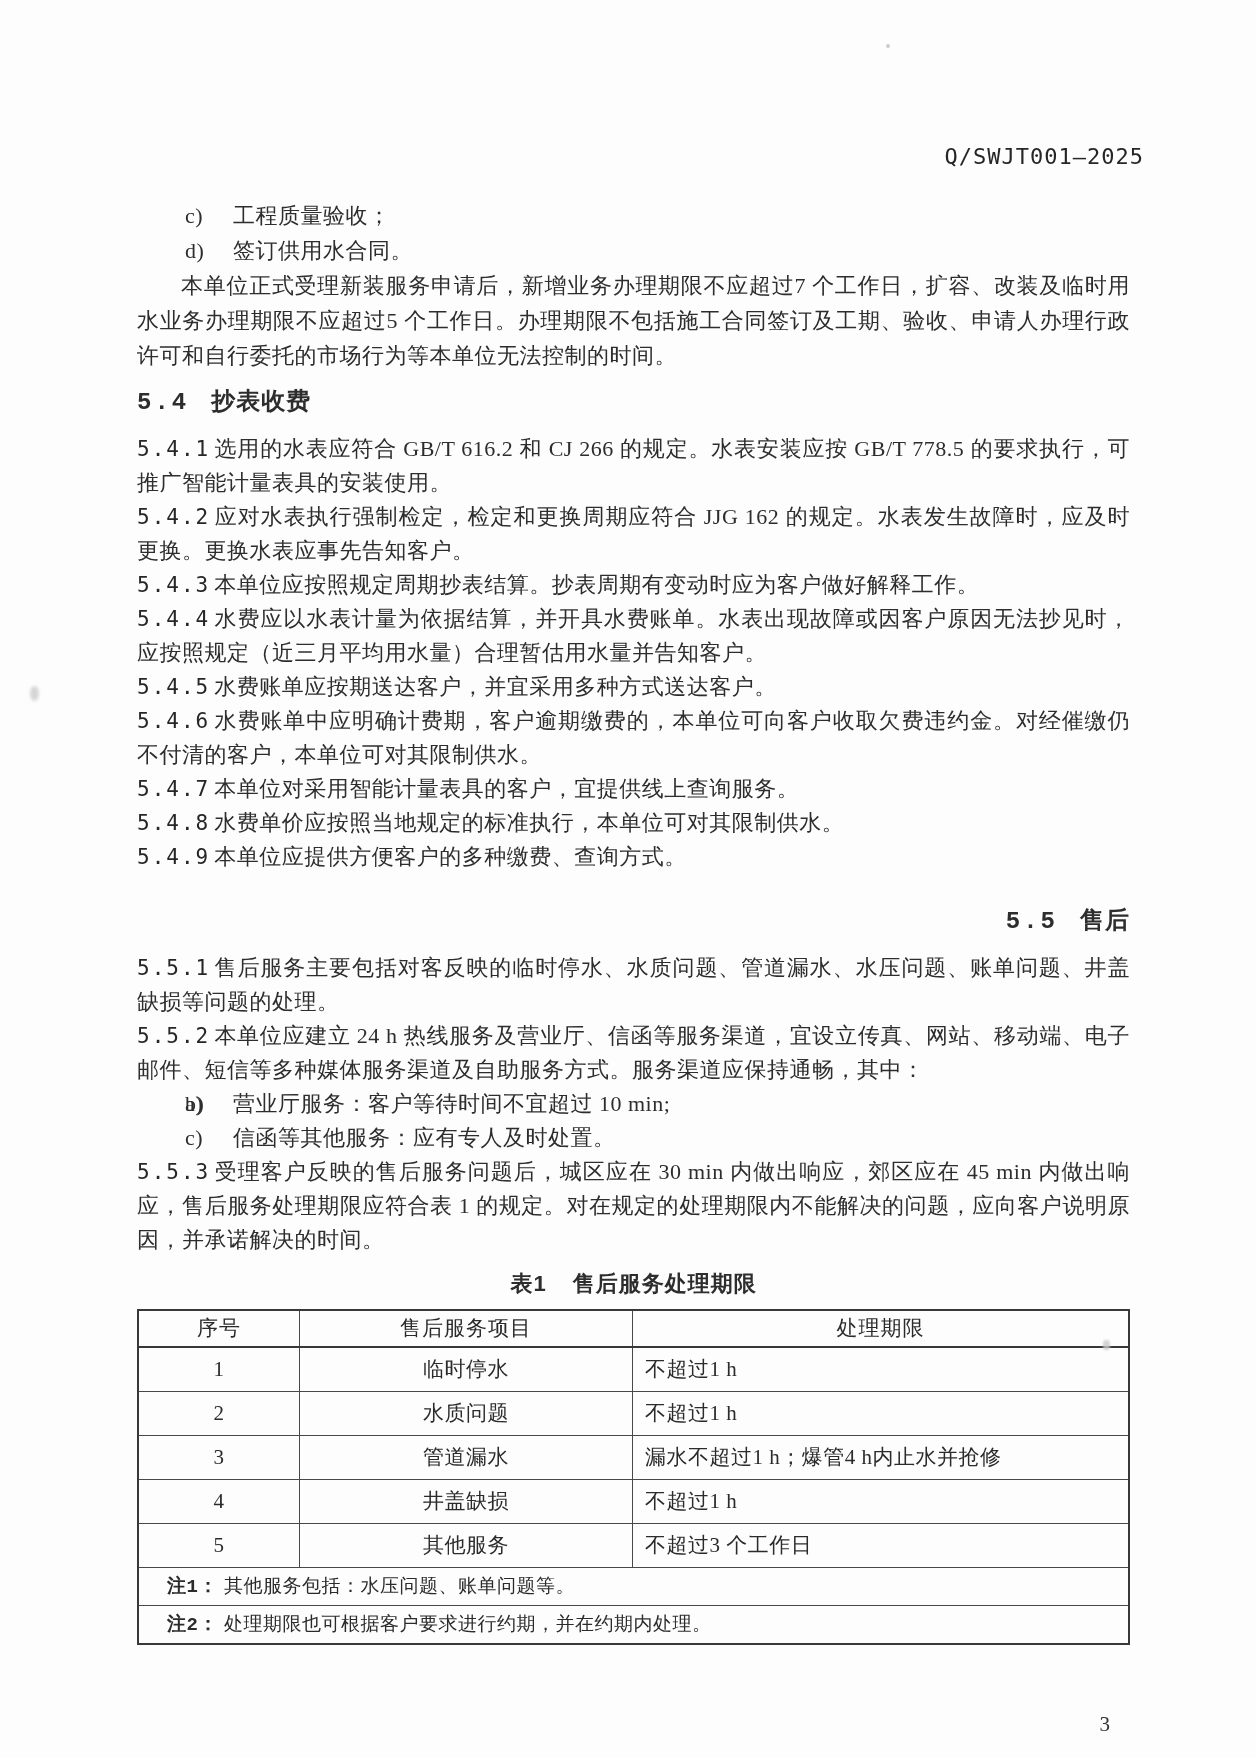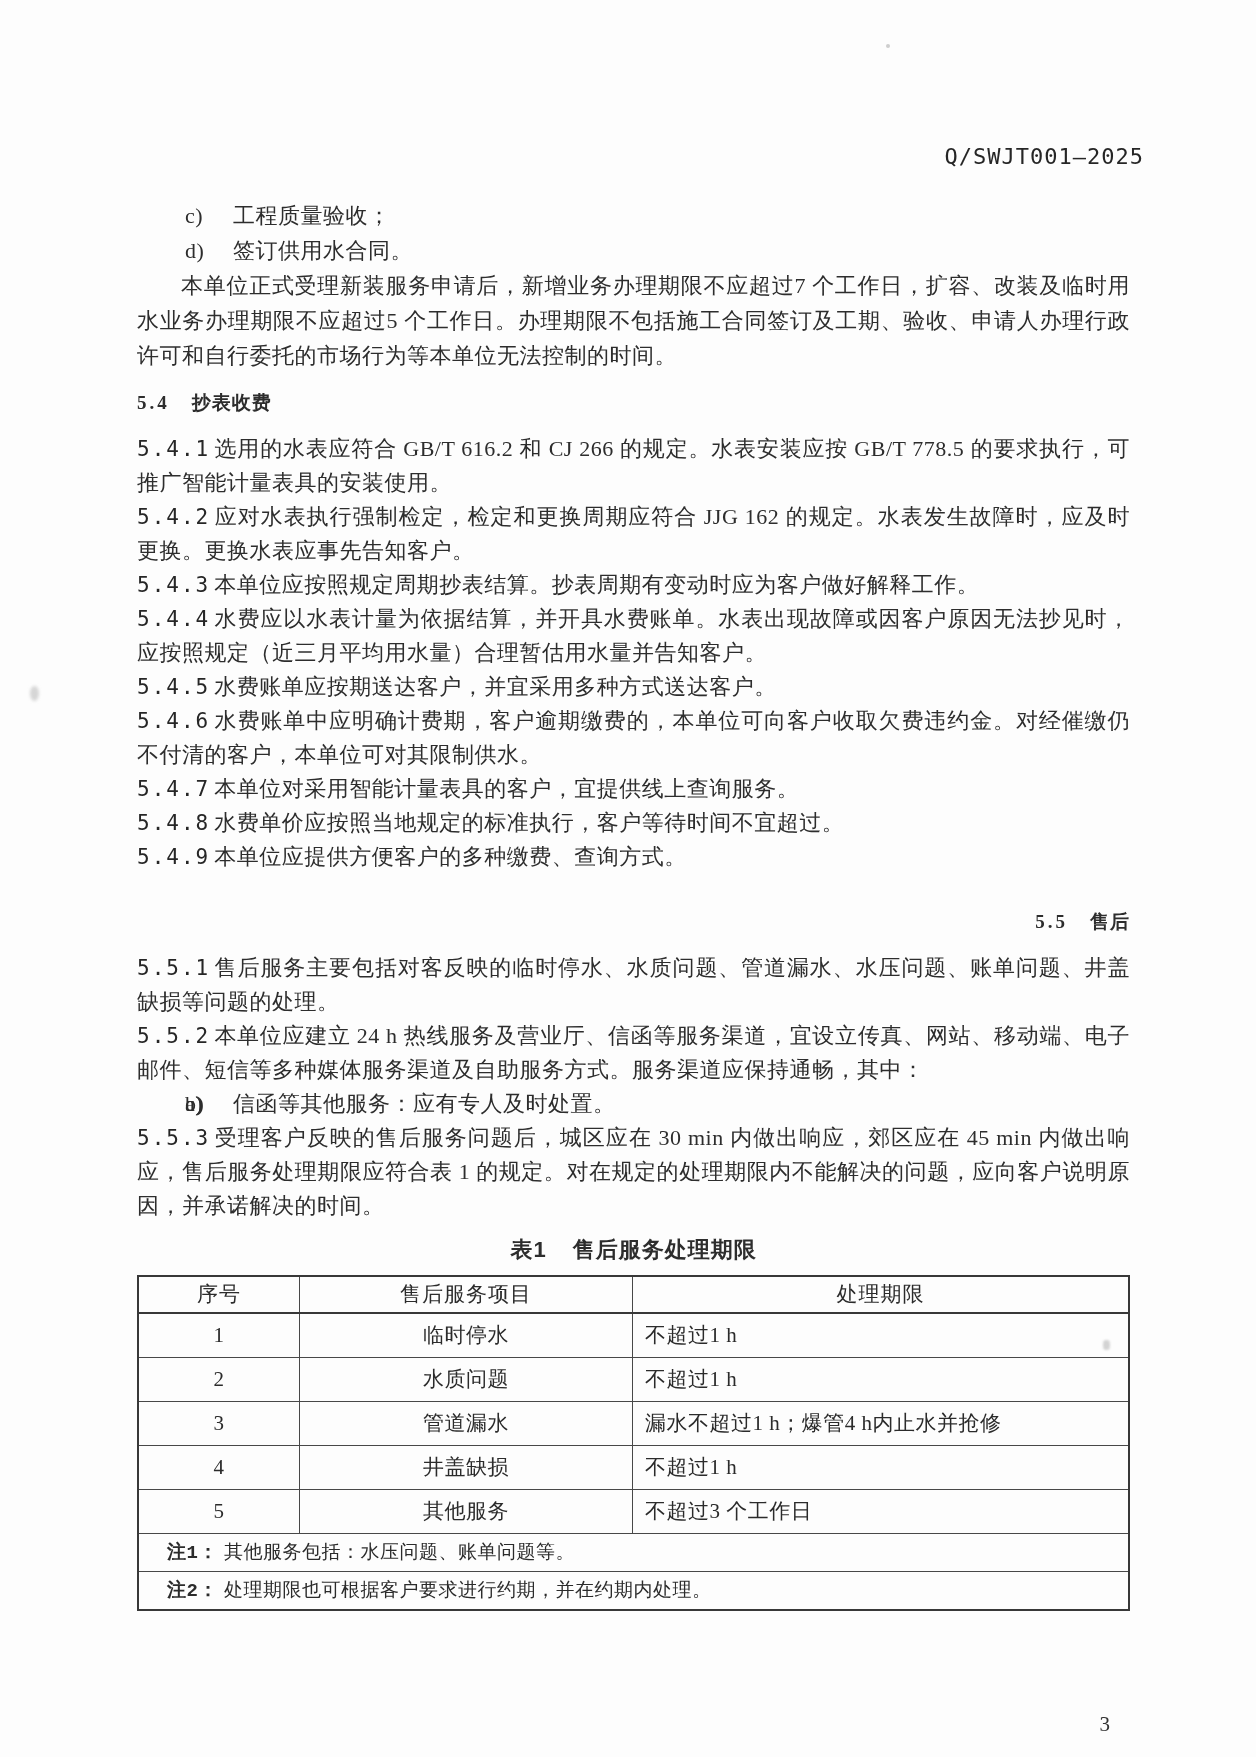--- a/index.html
+++ b/index.html
@@ -25,22 +25,22 @@
     font-size:22px; line-height:35px; letter-spacing:0.5px;
     padding-top:198px;
   }
 
   .cd-list .cd-item { position:relative; padding-left:96px; }
   .cd-list .cd-label { position:absolute; left:48px; top:0; }
 
   .para { text-indent:44px; text-align:justify; }
 
   .sec-heading {
-    font-family:Liberation Serif, serif;
-    font-weight:700; font-size:19px; letter-spacing:1px;
+    font-family:Liberation Mono, monospace;
+    font-weight:700; font-size:24px; letter-spacing:1px;
     margin-top:12px; line-height:35px;
   }
   .sec-heading .sec-num { letter-spacing:3px; margin-right:22px; }
   .sec-heading.h55 { margin-top:30px;text-align:right; }
 
   .clauses { margin-top:12px; }
   .clause { line-height:34px; text-align:justify; }
   .clause .num {
     font-family:"DejaVu Sans Mono",monospace;
     font-size:21px; letter-spacing:2px; margin-right:4px; color:#262626;
@@ -111,34 +111,34 @@
     </h2>
 
     <div class="clauses">
       <p class="clause"><span class="num">5.4.1</span><span>选用的水表应符合 GB/T 616.2 和 CJ 266 的规定。水表安装应按 GB/T 778.5 的要求执行，可推广智能计量表具的安装使用。</span></p>
       <p class="clause"><span class="num">5.4.2</span><span>应对水表执行强制检定，检定和更换周期应符合 JJG 162 的规定。水表发生故障时，应及时更换。更换水表应事先告知客户。</span></p>
       <p class="clause"><span class="num">5.4.3</span><span>本单位应按照规定周期抄表结算。抄表周期有变动时应为客户做好解释工作。</span></p>
       <p class="clause"><span class="num">5.4.4</span><span>水费应以水表计量为依据结算，并开具水费账单。水表出现故障或因客户原因无法抄见时，应按照规定（近三月平均用水量）合理暂估用水量并告知客户。</span></p>
       <p class="clause"><span class="num">5.4.5</span><span>水费账单应按期送达客户，并宜采用多种方式送达客户。</span></p>
       <p class="clause"><span class="num">5.4.6</span><span>水费账单中应明确计费期，客户逾期缴费的，本单位可向客户收取欠费违约金。对经催缴仍不付清的客户，本单位可对其限制供水。</span></p>
       <p class="clause"><span class="num">5.4.7</span><span>本单位对采用智能计量表具的客户，宜提供线上查询服务。</span></p>
-      <p class="clause"><span class="num">5.4.8</span><span>水费单价应按照当地规定的标准执行，客户等待时间不宜超过。</span></p>
+      <p class="clause"><span class="num">5.4.8</span><span>水费单价应按照当地规定的标准执行，本单位可对其限制供水。</span></p>
       <p class="clause"><span class="num">5.4.9</span><span>本单位应提供方便客户的多种缴费、查询方式。</span></p>
     </div>
 
     <h2 class="sec-heading h55">
       <span class="sec-num">5.5</span><span>售后</span>
     </h2>
 
     <div class="clauses">
       <p class="clause"><span class="num">5.5.1</span><span>售后服务主要包括对客反映的临时停水、水质问题、管道漏水、水压问题、账单问题、井盖缺损等问题的处理。</span></p>
       <p class="clause"><span class="num">5.5.2</span><span>本单位应建立 24 h 热线服务及营业厅、信函等服务渠道，宜设立传真、网站、移动端、电子邮件、短信等多种媒体服务渠道及自助服务方式。服务渠道应保持通畅，其中：</span></p>
 
       <p class="sub-item"><span class="sub-label">a)</span></p>
-      <p class="sub-item"><span class="sub-label">b)</span></p>
+      <p class="sub-item"><span class="sub-label">b)</span><span>营业厅服务：客户等待时间不宜超过 10 min;</span></p>
       <p class="sub-item"><span class="sub-label">c)</span><span>信函等其他服务：应有专人及时处置。</span></p>
 
       <p class="clause"><span class="num">5.5.3</span><span>受理客户反映的售后服务问题后，城区应在 30 min 内做出响应，郊区应在 45 min 内做出响应，售后服务处理期限应符合表 1 的规定。对在规定的处理期限内不能解决的问题，应向客户说明原因，并承诺解决的时间。</span></p>
     </div>
 
     <div class="tbl-caption">
       <span class="cap-label">表1</span><span>售后服务处理期限</span>
     </div>
 
     <table class="t1">

